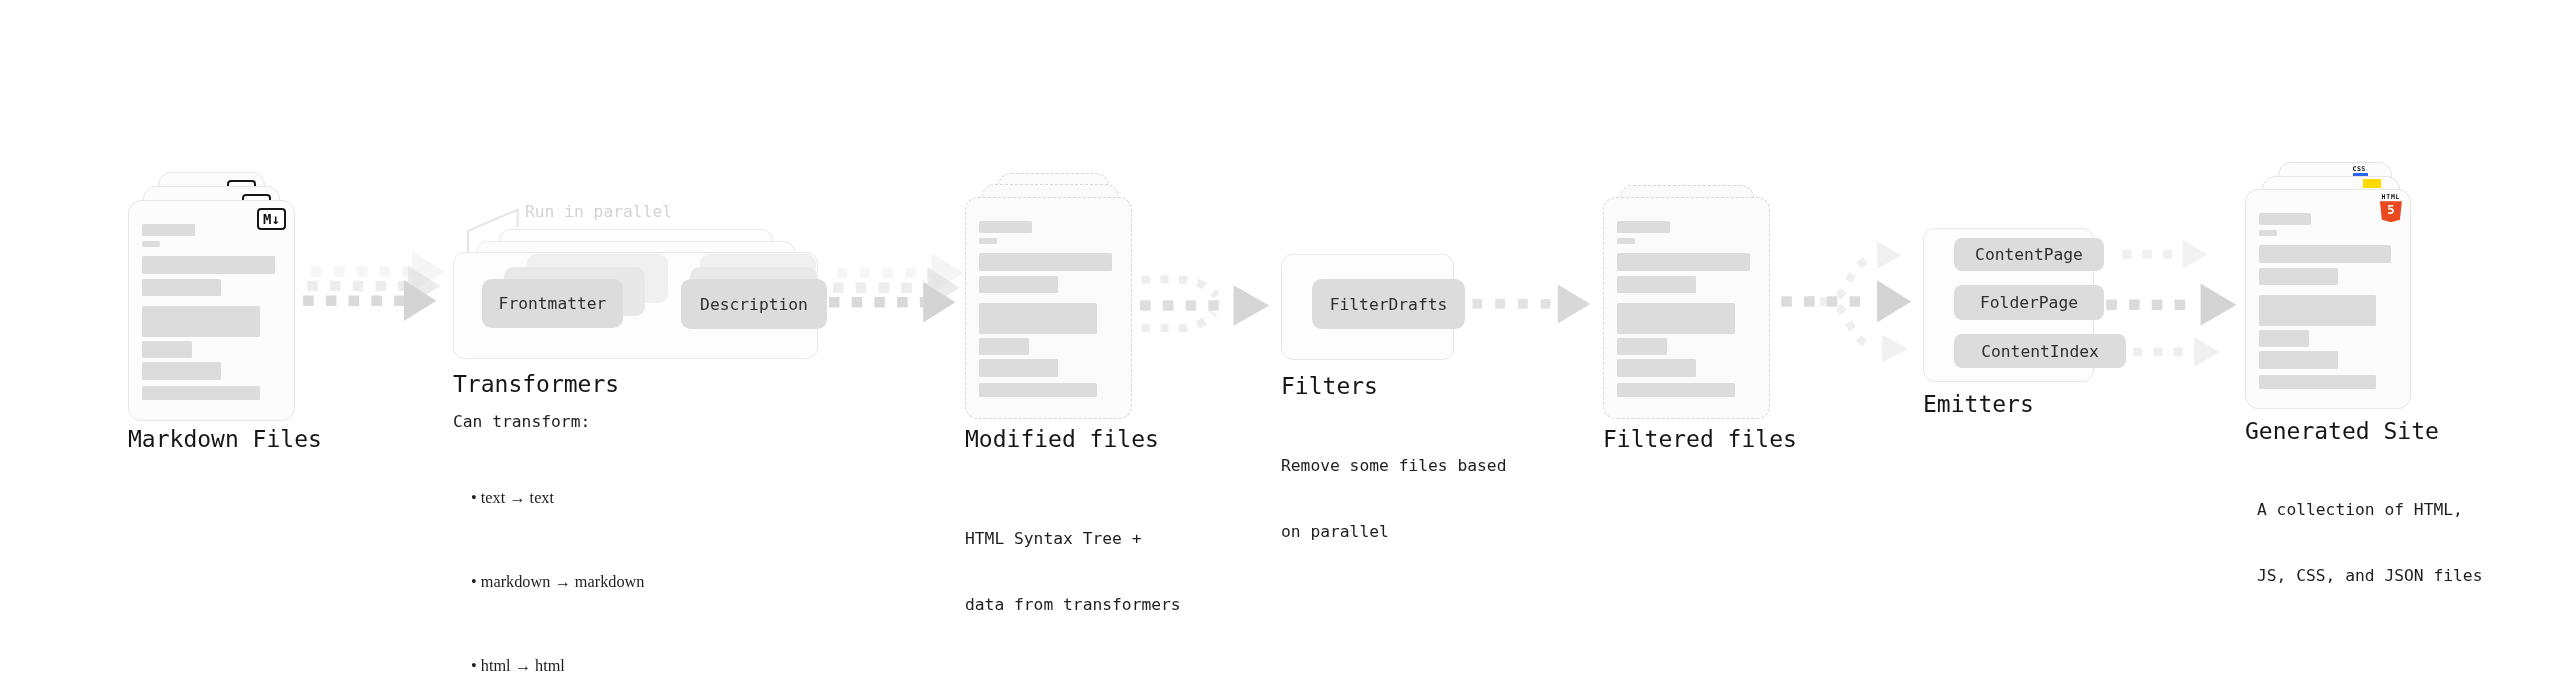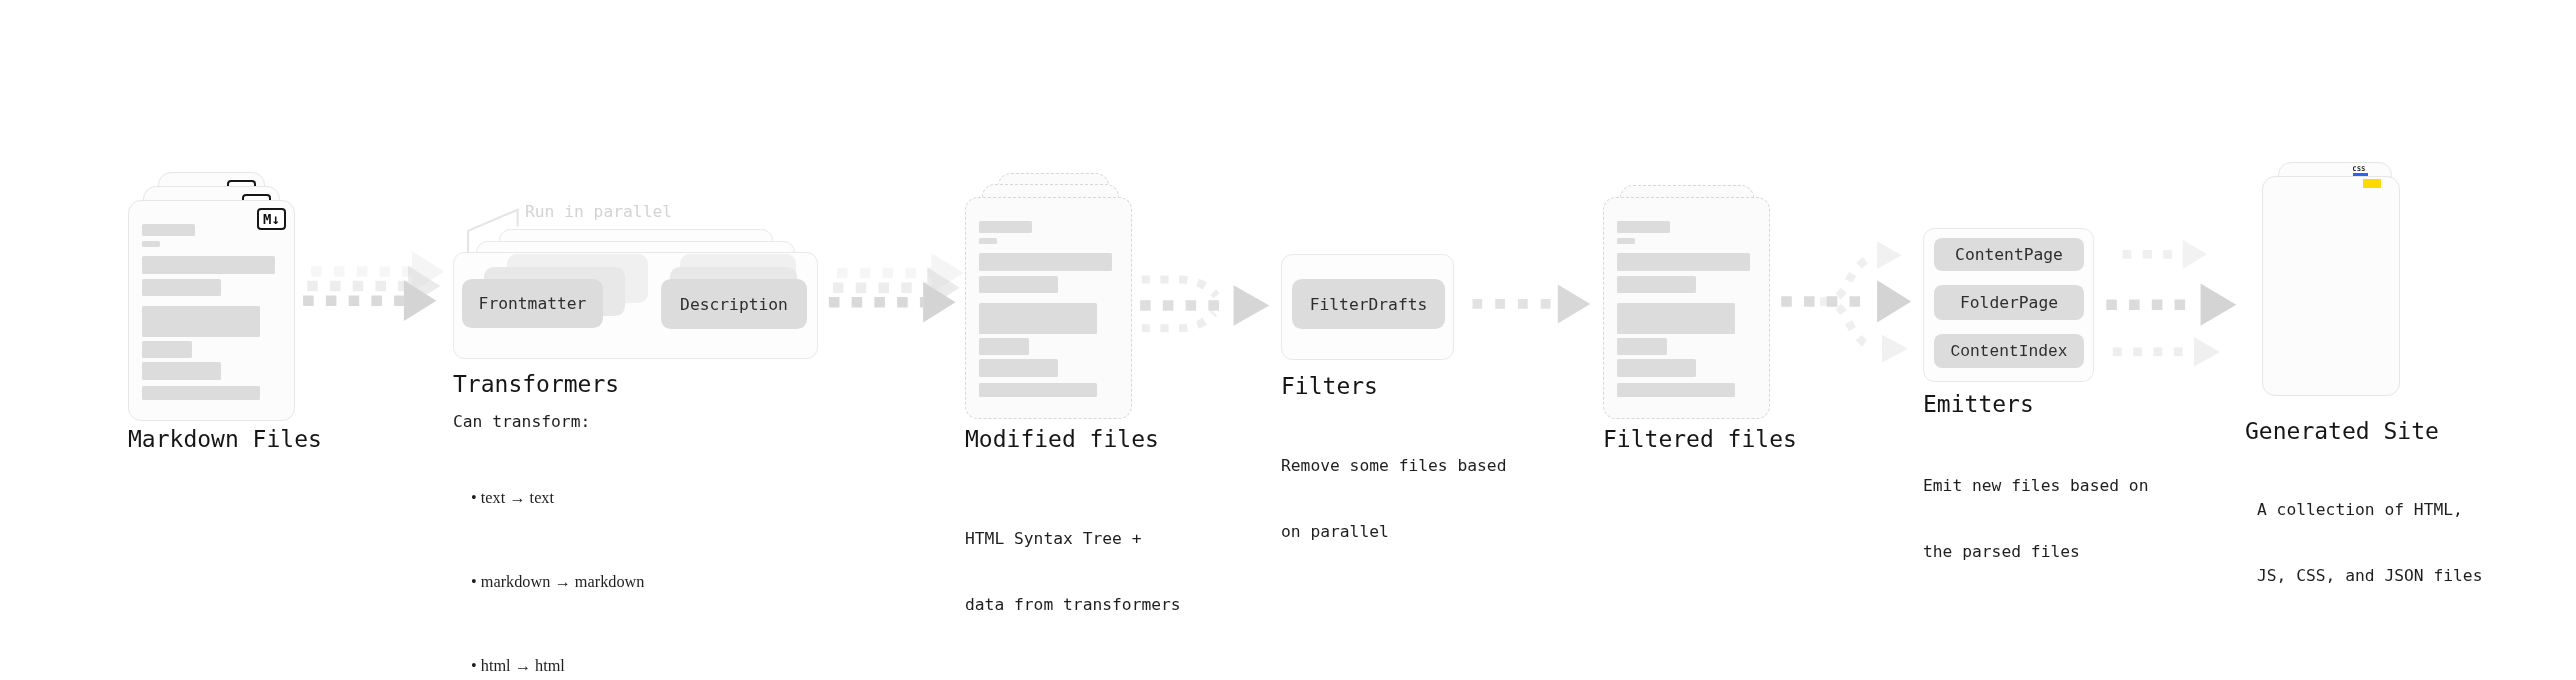--- a/index.html
+++ b/index.html
@@ -31,21 +31,21 @@
   .js-badge{position:absolute;right:18px;top:1.6px;width:18px;height:9px;background:#ffd900;}
   .html5-logo{position:absolute;right:8.1px;top:3.3px;text-align:center;}
   .html5-word{font-size:6.5px;font-weight:bold;letter-spacing:0.8px;color:#111;}
   .html5-shield{width:22px;height:21px;background:#e8491f;color:#fff;font-weight:bold;font-size:12.2px;
                 line-height:19.5px;text-align:center;margin:0 auto;
                 clip-path:polygon(0% 0%,100% 0%,91% 88%,50% 100%,9% 88%);}
 
   
   .panel{position:absolute;background:#fdfdfd;border:1.6px solid #e8e8e8;border-radius:11.4px;box-sizing:border-box;}
   .chip{position:absolute;background:#dcdcdc;border-radius:9.8px;display:flex;align-items:center;justify-content:center;
-        font-size:16.3px;color:#2e2e2e;box-sizing:border-box;}
+        font-size:16.3px;color:#2e2e2e;box-sizing:border-box;margin-left:20px;}
   .chip.g2{background:#e8e8e8;color:transparent;}
   .chip.g3{background:#f0f0f0;color:transparent;}
 
   
   .stage-title{position:absolute;font-size:23px;color:#161616;white-space:pre;z-index:5;}
   .stage-desc{position:absolute;font-size:16.3px;line-height:22px;color:#1e1e1e;white-space:pre;z-index:5;}
   .annotation{position:absolute;font-size:16.3px;color:#d3d3d3;white-space:pre;z-index:5;text-align:center;}
   .bullets{position:absolute;font-size:16.3px;line-height:22px;color:#1e1e1e;white-space:pre;z-index:5;}
   .bullets div{margin:9px;font-family:Liberation Serif, serif;}
 </style>
@@ -206,36 +206,48 @@
         <div class="bar b6"></div>
         <div class="bar b7"></div>
         <div class="bar b8"></div>
     </div>
   </div>
   <div class="stage-title" style="left:1603px;top:426px;">Filtered files</div>
 
   <div class="panel" style="left:1923px;top:228px;width:171px;height:154px;z-index:2;"></div>
   <div class="chip" style="left:1934px;top:238px;width:150px;height:32.5px;border-radius:8.1px;z-index:3;">ContentPage</div>
   <div class="chip" style="left:1934px;top:285px;width:150px;height:35px;border-radius:8.1px;z-index:3;">FolderPage</div>
-  <div class="chip" style="left:1934px;top:334px;width:150px;height:34px;border-radius:8.1px;z-index:3;font-family:Liberation Mono, monospace;">ContentIndex</div>
+  <div class="chip" style="left:1934px;top:334px;width:172px;height:34px;border-radius:8.1px;z-index:3;">ContentIndex</div>
   <div class="stage-title" style="left:1923px;top:391px;">Emitters</div>
-  <div class="stage-desc" style="left:1923px;top:431px;">
-    <div>Emit new files based on</div>
-    <div>the parsed files</div>
-  </div>
 
   <div class="file-card z1" style="left:2278px;top:162px;width:114px;height:220px;">
     <div class="css-badge">
       <div class="css-word">CSS</div>
       <div class="css-bar"></div>
     </div>
   </div>
   <div class="file-card z2" style="left:2262px;top:176px;width:138px;height:220px;">
     <div class="js-badge"></div>
   </div>
+  <div class="file-card z3" style="left:2245px;top:189px;width:166px;height:220px;">
+    <div class="html5-logo">
+      <div class="html5-word">HTML</div>
+      <div class="html5-shield">5</div>
+    </div>
+    <div class="bars">
+      <div class="bar b1"></div>
+        <div class="bar b2"></div>
+        <div class="bar b3"></div>
+        <div class="bar b4"></div>
+      <div class="bar b5"></div>
+        <div class="bar b6"></div>
+        <div class="bar b7"></div>
+        <div class="bar b8"></div>
+    </div>
+  </div>
   <div class="stage-title" style="left:2245px;top:418px;">Generated Site</div>
   <div class="stage-desc" style="left:2245px;top:455px;margin-left:12px;">
     <div>A collection of HTML,</div>
     <div>JS, CSS, and JSON files</div>
   </div>
 
 </div>
 
 
 </body></html>

